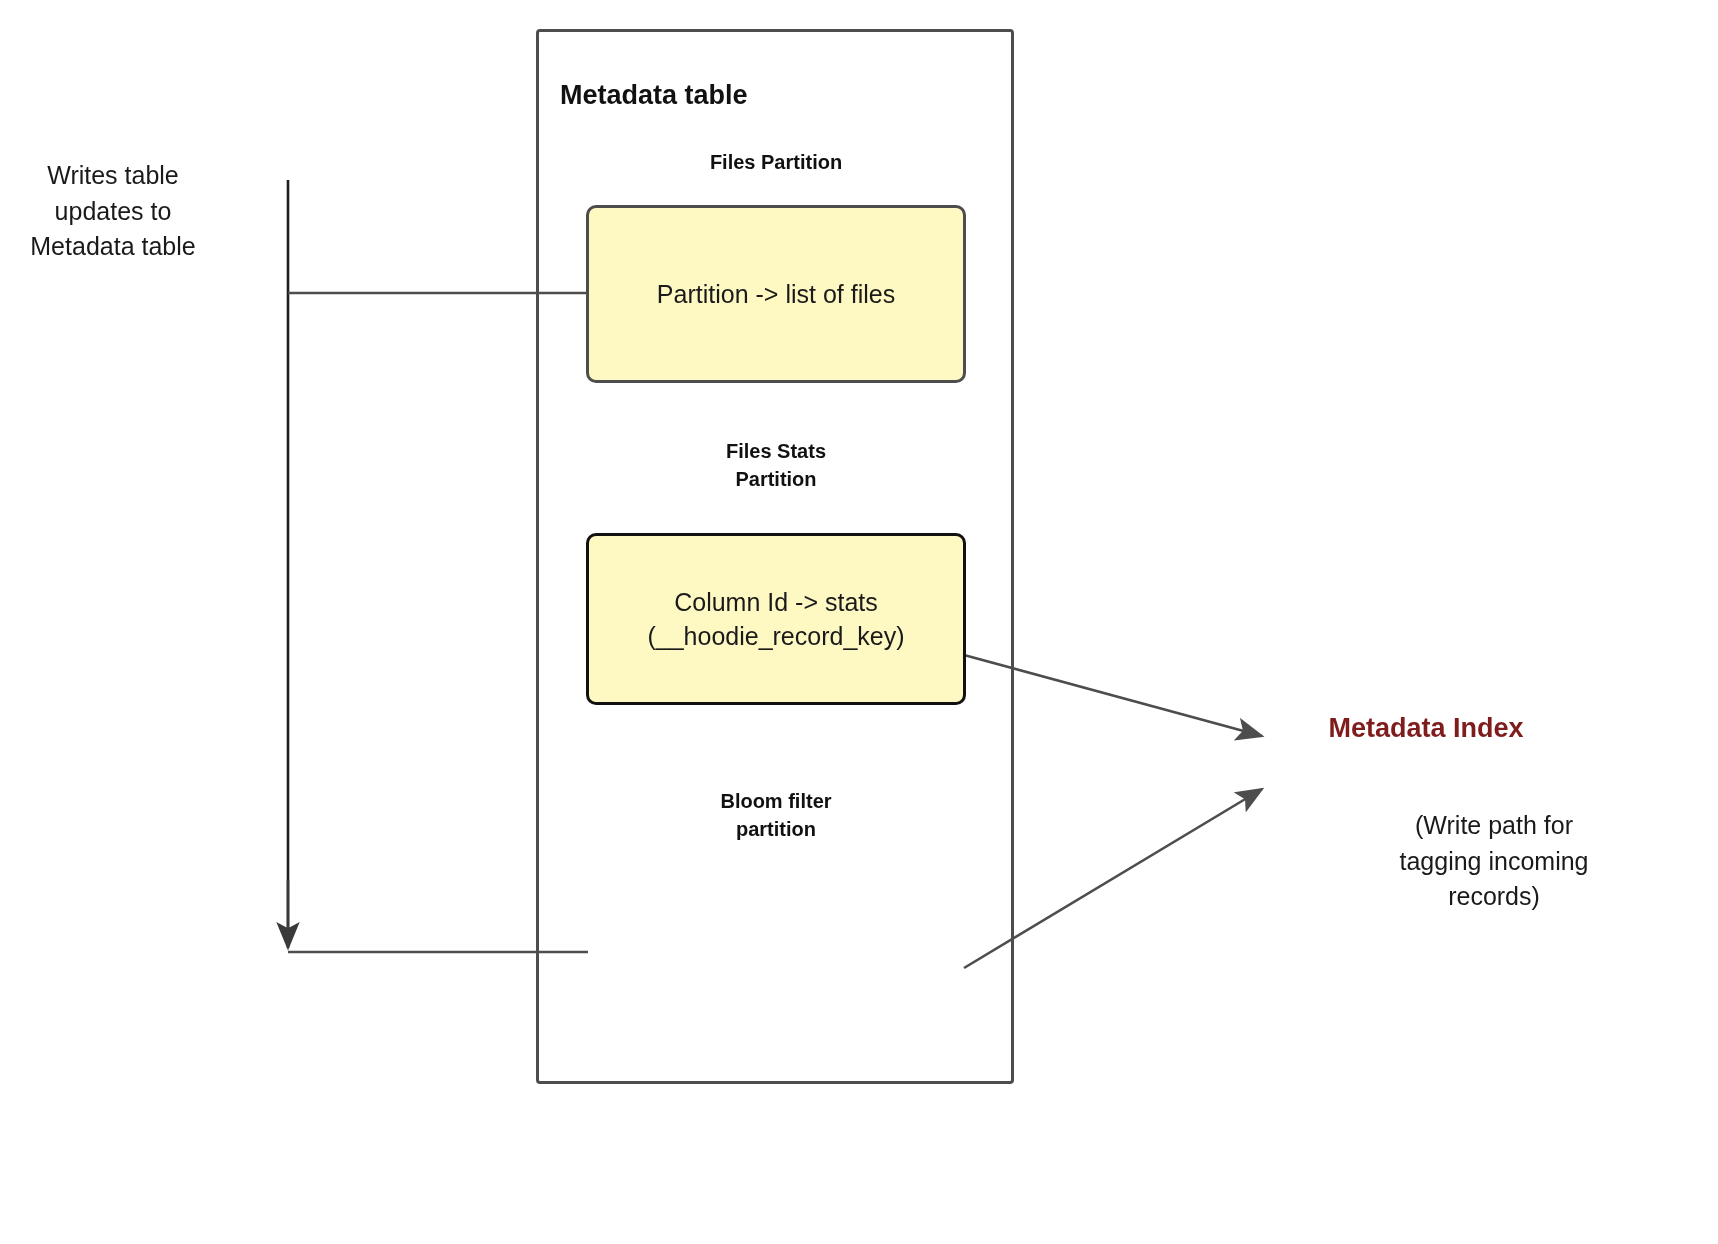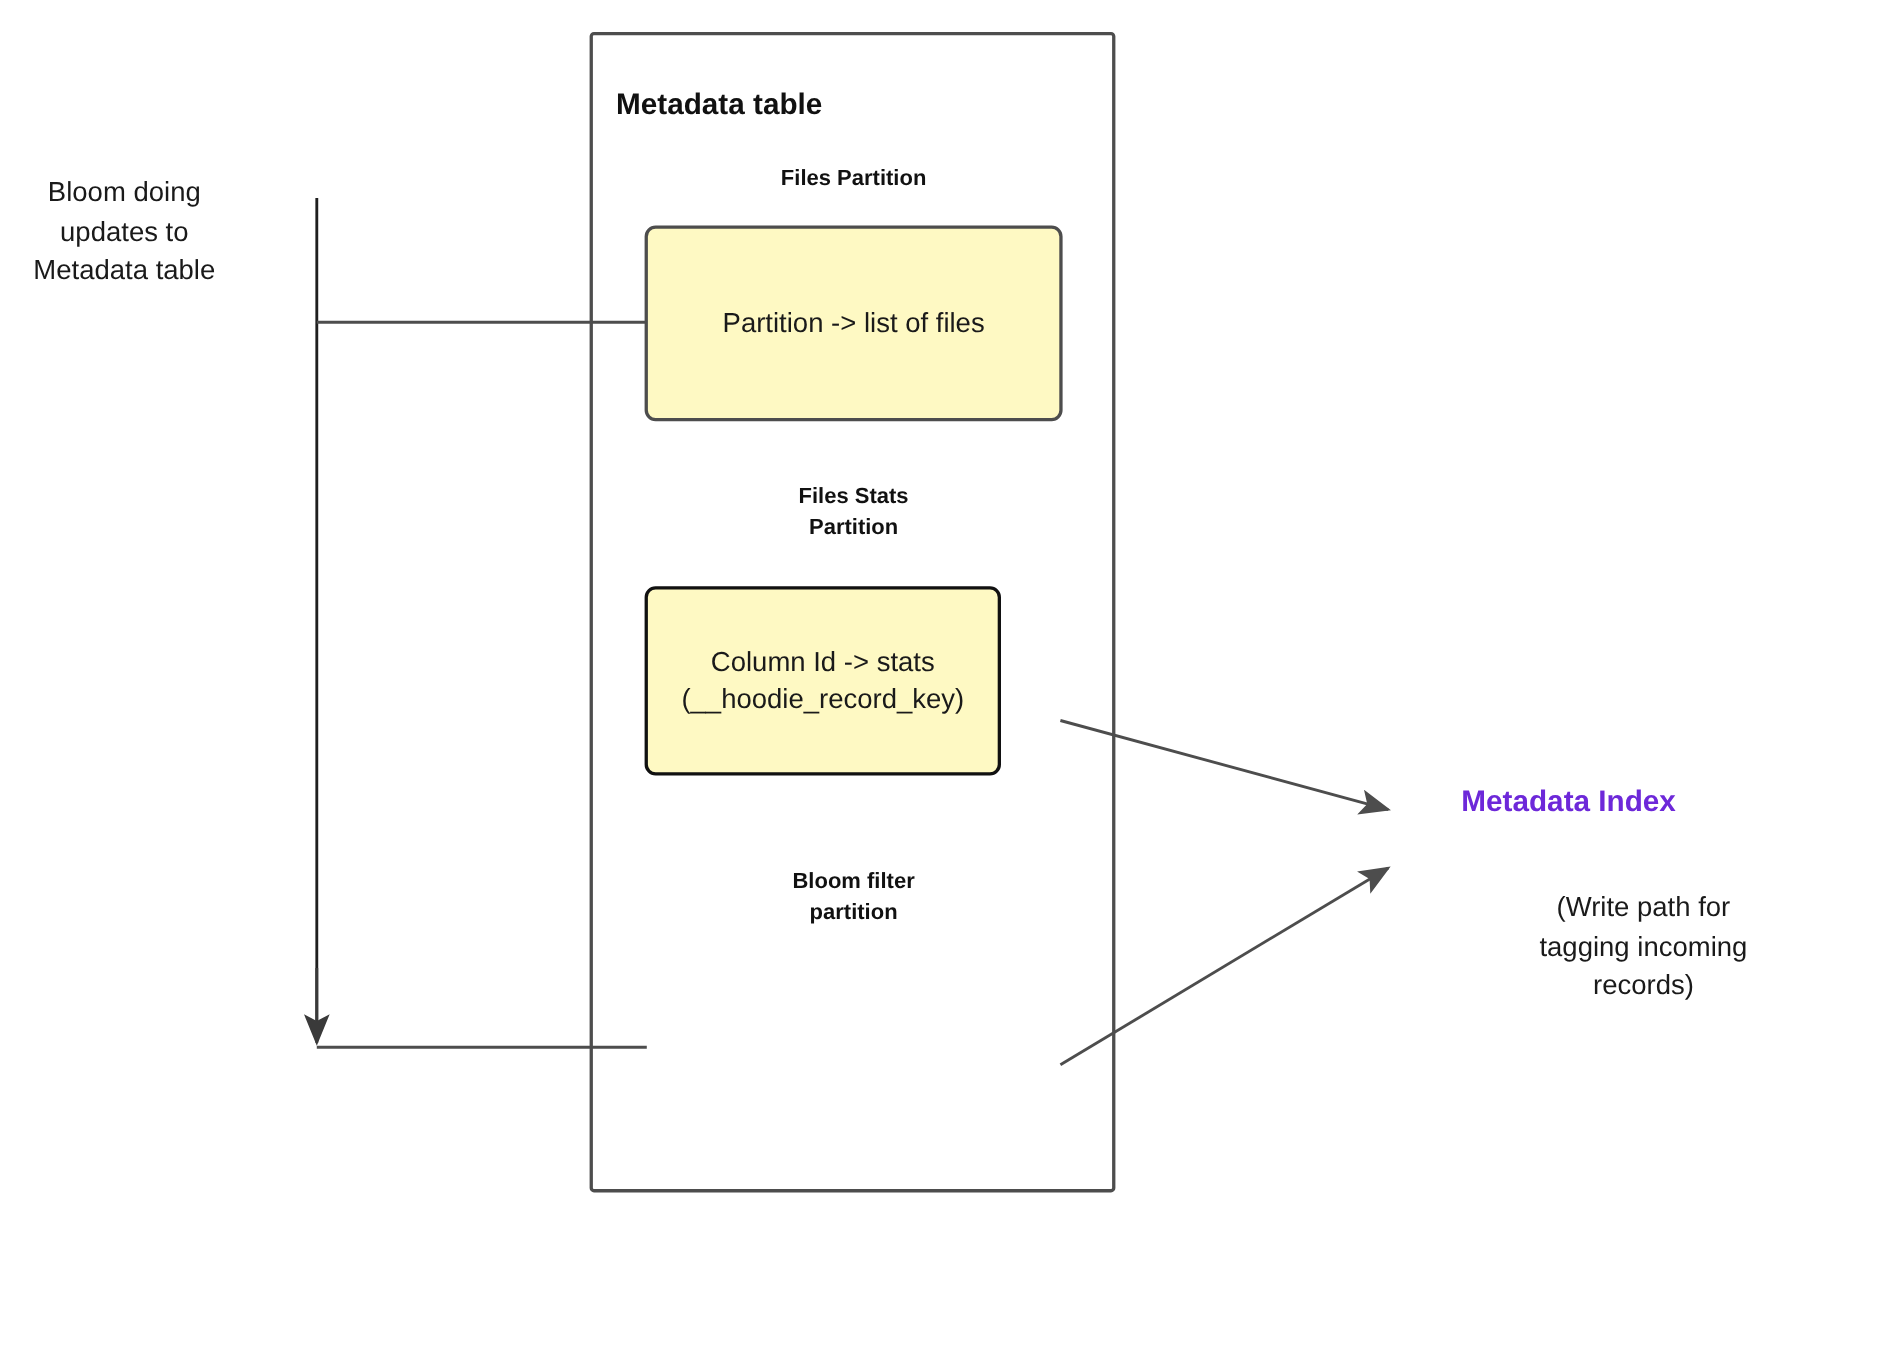--- a/index.html
+++ b/index.html
@@ -80,21 +80,21 @@
     text-align: center;
     white-space: pre-line;
   }
   .index-title {
     position: absolute;
     left: 1296px;
     top: 713px;
     width: 260px;
     font-size: 27px;
     font-weight: bold;
-    color: #6d28d9;
+    color: #7f1d1d;
     text-align: center;
   }
   .index-note {
     position: absolute;
     left: 1364px;
     top: 808px;
     width: 260px;
     font-size: 25px;
     line-height: 1.42;
     color: #1a1a1a;
@@ -123,38 +123,38 @@
 
     <path d="M288,952 L588,952" stroke="#4d4d4d" stroke-width="2.6" fill="none"></path>
 
     <path d="M288,880 L288,948" stroke="#3a3a3a" stroke-width="2.6" fill="none" marker-end="url(#arrow-down)"></path>
 
     <path d="M964,655 L1262,736" stroke="#4d4d4d" stroke-width="2.6" fill="none" marker-end="url(#arrow-right)"></path>
 
     <path d="M964,968 L1262,789" stroke="#4d4d4d" stroke-width="2.6" fill="none" marker-end="url(#arrow-right)"></path>
   </svg>
 
-  <div class="side-note" style="left:18px; top:158px; width:190px;">Bloom doing
+  <div class="side-note" style="left:18px; top:158px; width:190px;">Writes table
 updates to
 Metadata table</div>
 
   <div class="outer-box"></div>
 
   <div class="table-title">Metadata table</div>
 
   <div class="section-title" style="left:588px; top:148px; width:376px;">Files Partition</div>
 
   <div class="inner-box" style="left:586px; top:205px; width:380px; height:178px;">
     <span class="box-text">Partition -&gt; list of files</span>
   </div>
 
   <div class="section-title" style="left:588px; top:437px; width:376px;">Files Stats
 Partition</div>
 
-  <div class="inner-box emphasis" style="left:586px; top:533px; width:324px; height:172px;">
+  <div class="inner-box emphasis" style="left:586px; top:533px; width:380px; height:172px;">
     <span class="box-text">Column Id  -&gt; stats
 (__hoodie_record_key)</span>
   </div>
 
   <div class="section-title" style="left:588px; top:787px; width:376px;">Bloom filter
 partition</div>
 
 
   <div class="index-title">Metadata Index</div>
 

